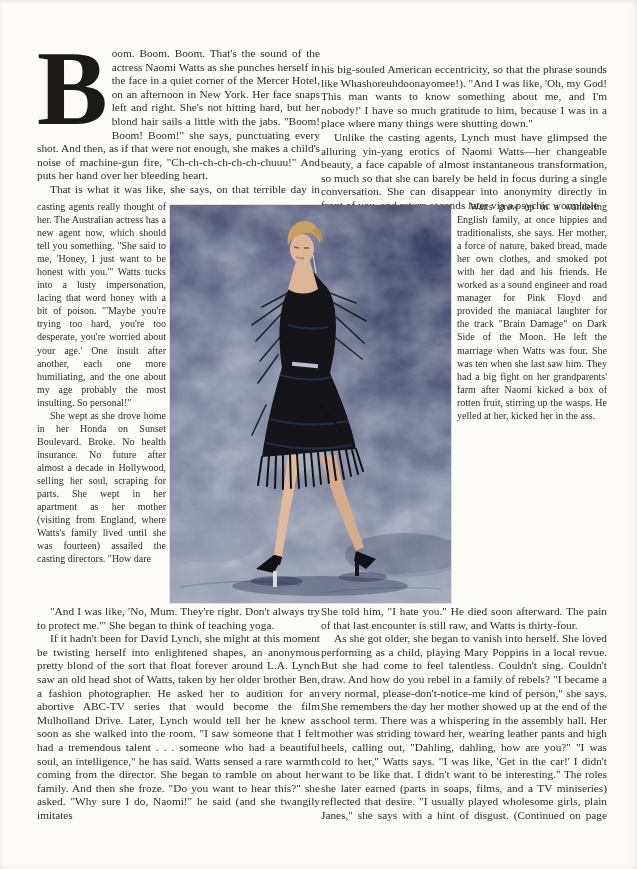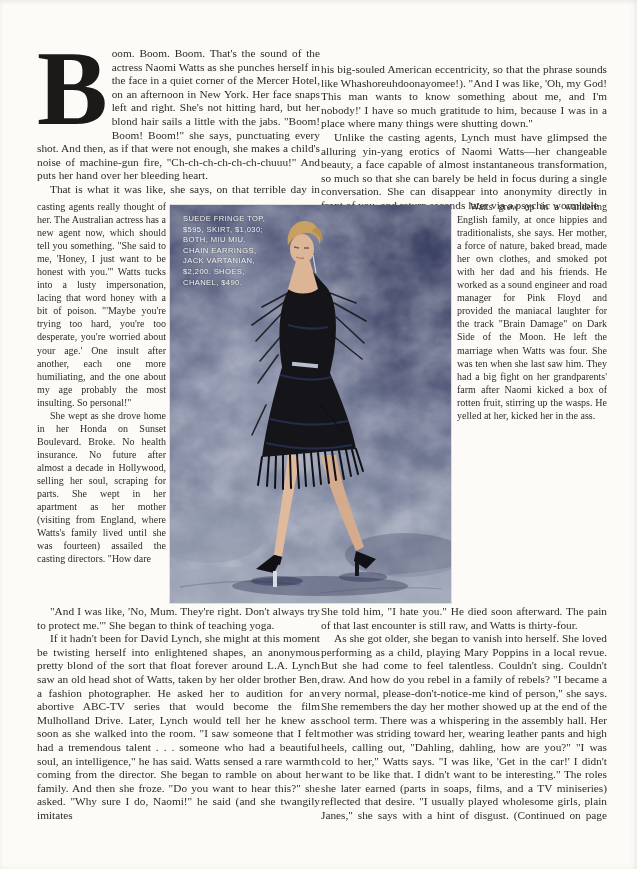--- a/index.html
+++ b/index.html
@@ -143,16 +143,15 @@
         <ellipse cx="132" cy="44" rx="12" ry="15" fill="#ddb697"></ellipse>
         <path d="M118 40 C116 24 126 16 134 16 C146 16 152 26 150 40 C148 32 144 28 138 28 C130 28 122 32 118 40 Z" fill="#c99f62"></path>
         <path d="M146 22 q8 4 6 16 q-2 -8 -10 -12 Z" fill="#b8904f"></path>
 
         <path d="M124 42 l5 1 M134 43 l5 0" stroke="#5a4632" stroke-width="1.4" opacity="0.8"></path>
         <path d="M126 52 q4 2 8 1" stroke="#a4705c" stroke-width="1.3" fill="none" opacity="0.8"></path>
 
         <path d="M143 50 l3 18" stroke="#e8e9ee" stroke-width="1.1" opacity="0.9"></path>
       </g>
     </svg>
-    <div class="caption">SUEDE FRINGE TOP, $595, SKIRT, $1,030; BOTH, MIU MIU. CHAIN EARRINGS, JACK VARTANIAN, $2,200. SHOES, CHANEL, $490.</div>
   </div>
 
 </div>
 
 </body></html>

